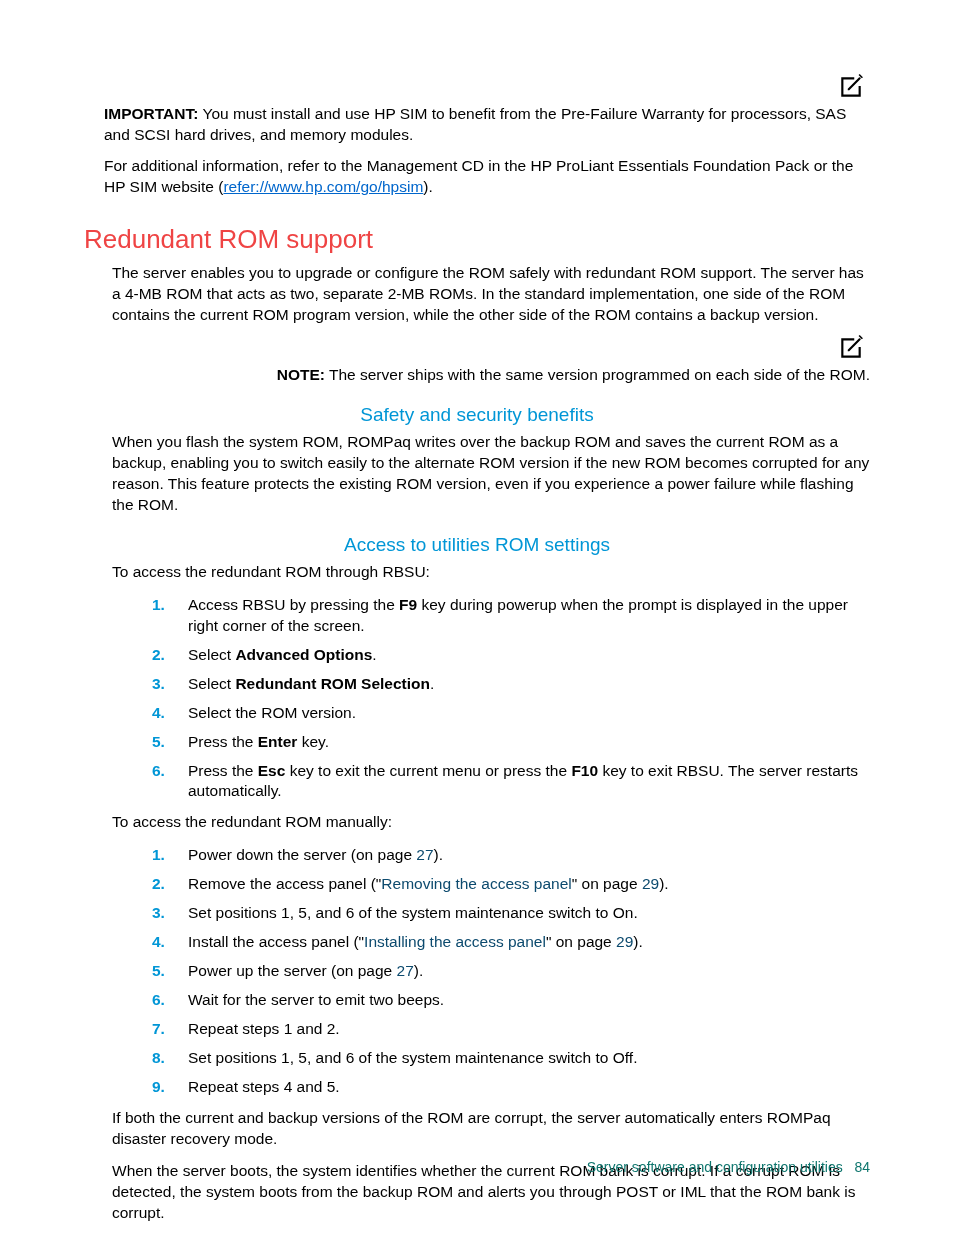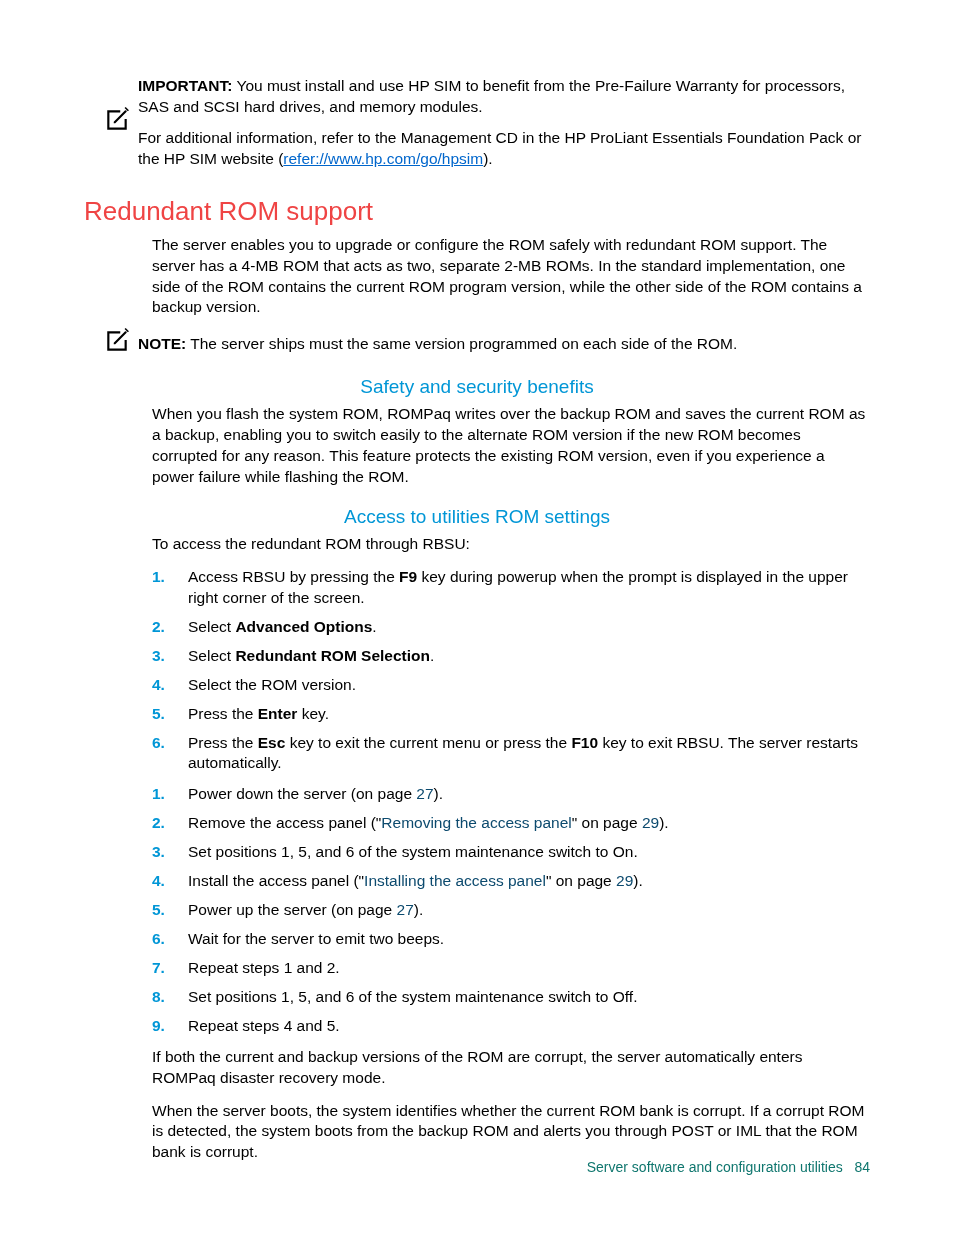--- a/index.html
+++ b/index.html
@@ -12,35 +12,36 @@
   }
   .page {
     width: 954px;
     height: 1235px;
     position: relative;
     box-sizing: border-box;
     padding: 76px 84px 40px 84px;
   }
   .callout {
     display: flex;
-    align-items: center;
+    align-items: flex-end;
     margin: 0 0 10px 20px;
+    flex-direction: column;
   }
   .callout .icon {
     flex: 0 0 28px;
     margin-right: 6px;
     margin-top: -2px;
   }
   .callout .text {
     flex: 1;
     font-size: 15.5px;
     line-height: 1.35;
   }
   .body-indent {
-    margin-left: 68px;
+    margin-left: 28px;
     font-size: 15.5px;
     line-height: 1.35;
   }
   .body-indent p { margin: 0 0 12px 0; }
   h1.section {
     font-family: Liberation Sans, sans-serif;
     font-weight: 400;
     font-size: 26px;
     color: #ef4444;
     margin: 26px 0 8px 0;
@@ -121,21 +122,21 @@
 
   <div class="callout">
     <span class="icon">
       <svg width="26" height="26" viewBox="0 0 24 24" fill="#000">
         <path d="M3 3h12v2H5v14h14v-8h2v10H3V3z"></path>
         <path d="M20.7 3.3a1 1 0 0 0-1.4 0L9 13.6V15h1.4L20.7 4.7a1 1 0 0 0 0-1.4z"></path>
         <path d="M19 1l1-1 3 3-1 1-3-3z"></path>
       </svg>
     </span>
     <div class="text">
-      <b>NOTE:</b><span>  The server ships must the same version programmed on each side of the ROM.</span>
+      <b>NOTE:</b><span>  The server ships with the same version programmed on each side of the ROM.</span>
     </div>
   </div>
 
   <h2 class="subsection">Safety and security benefits</h2>
   <div class="body-indent">
     <p>When you flash the system ROM, ROMPaq writes over the backup ROM and saves the current ROM as a backup, enabling you to switch easily to the alternate ROM version if the new ROM becomes corrupted for any reason. This feature protects the existing ROM version, even if you experience a power failure while flashing the ROM.</p>
   </div>
 
   <h2 class="subsection">Access to utilities ROM settings</h2>
   <div class="body-indent">
@@ -144,20 +145,23 @@
 
   <ol class="num">
     <li><span class="num">1.</span><span>Access RBSU by pressing the </span><b>F9</b><span> key during powerup when the prompt is displayed in the upper right corner of the screen.</span></li>
     <li><span class="num">2.</span><span>Select </span><b>Advanced Options</b><span>.</span></li>
     <li><span class="num">3.</span><span>Select </span><b>Redundant ROM Selection</b><span>.</span></li>
     <li><span class="num">4.</span><span>Select the ROM version.</span></li>
     <li><span class="num">5.</span><span>Press the </span><b>Enter</b><span> key.</span></li>
     <li><span class="num">6.</span><span>Press the </span><b>Esc</b><span> key to exit the current menu or press the </span><b>F10</b><span> key to exit RBSU. The server restarts automatically.</span></li>
   </ol>
 
+  <div class="body-indent">
+    <p>To access the redundant ROM manually:</p>
+  </div>
 
   <ol class="num">
     <li><span class="num">1.</span><span>Power down the server (on page </span><span class="xref">27</span><span>).</span></li>
     <li><span class="num">2.</span><span>Remove the access panel ("</span><span class="xref">Removing the access panel</span><span>" on page </span><span class="xref">29</span><span>).</span></li>
     <li><span class="num">3.</span><span>Set positions 1, 5, and 6 of the system maintenance switch to On.</span></li>
     <li><span class="num">4.</span><span>Install the access panel ("</span><span class="xref">Installing the access panel</span><span>" on page </span><span class="xref">29</span><span>).</span></li>
     <li><span class="num">5.</span><span>Power up the server (on page </span><span class="xref">27</span><span>).</span></li>
     <li><span class="num">6.</span><span>Wait for the server to emit two beeps.</span></li>
     <li><span class="num">7.</span><span>Repeat steps 1 and 2.</span></li>
     <li><span class="num">8.</span><span>Set positions 1, 5, and 6 of the system maintenance switch to Off.</span></li>

